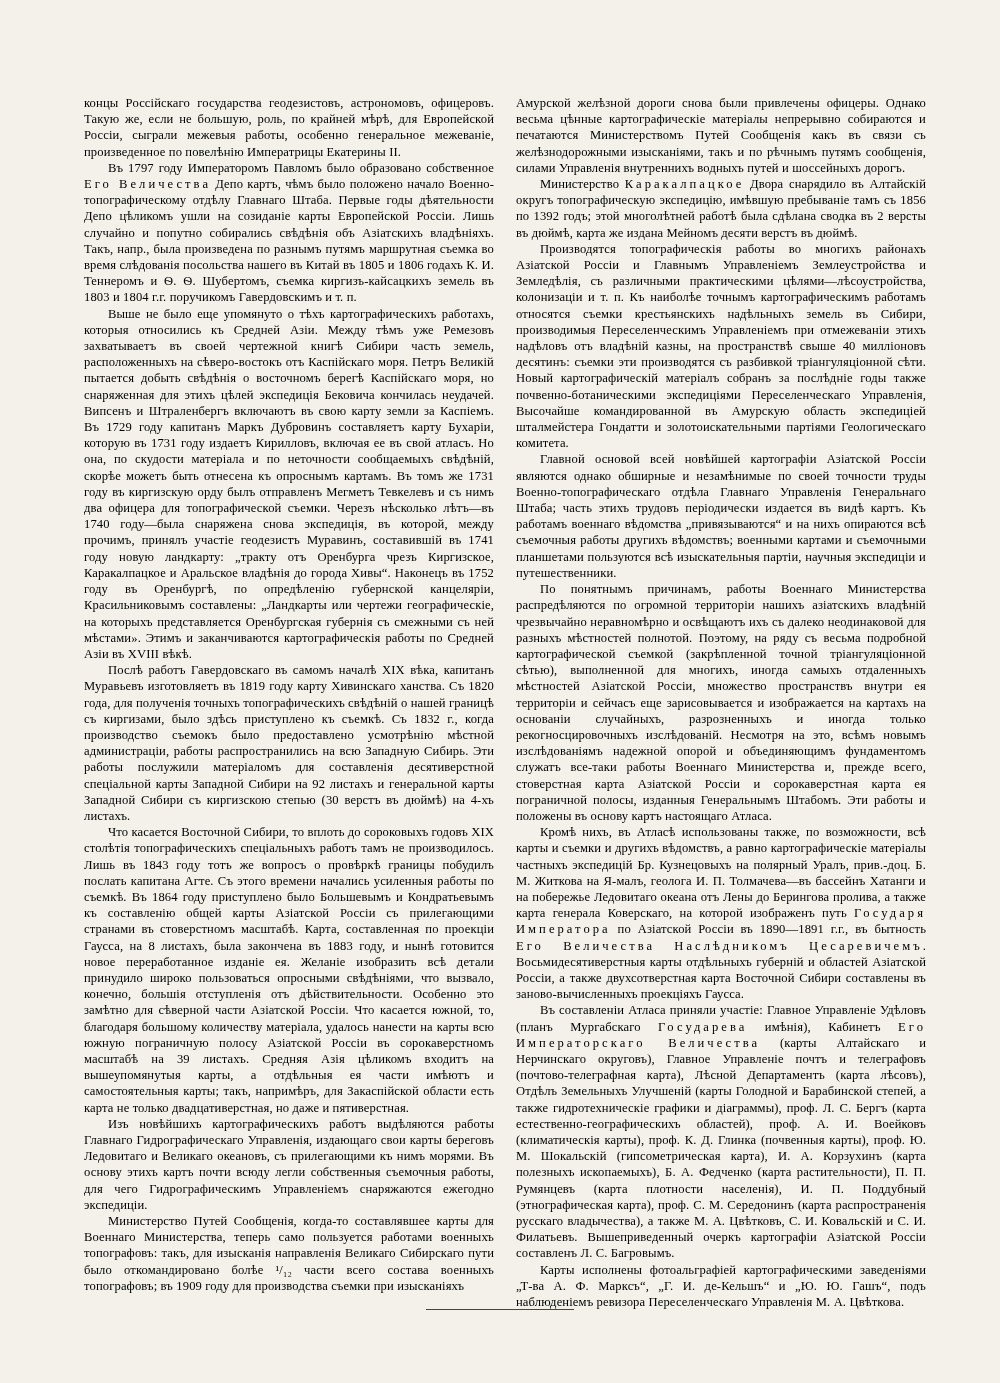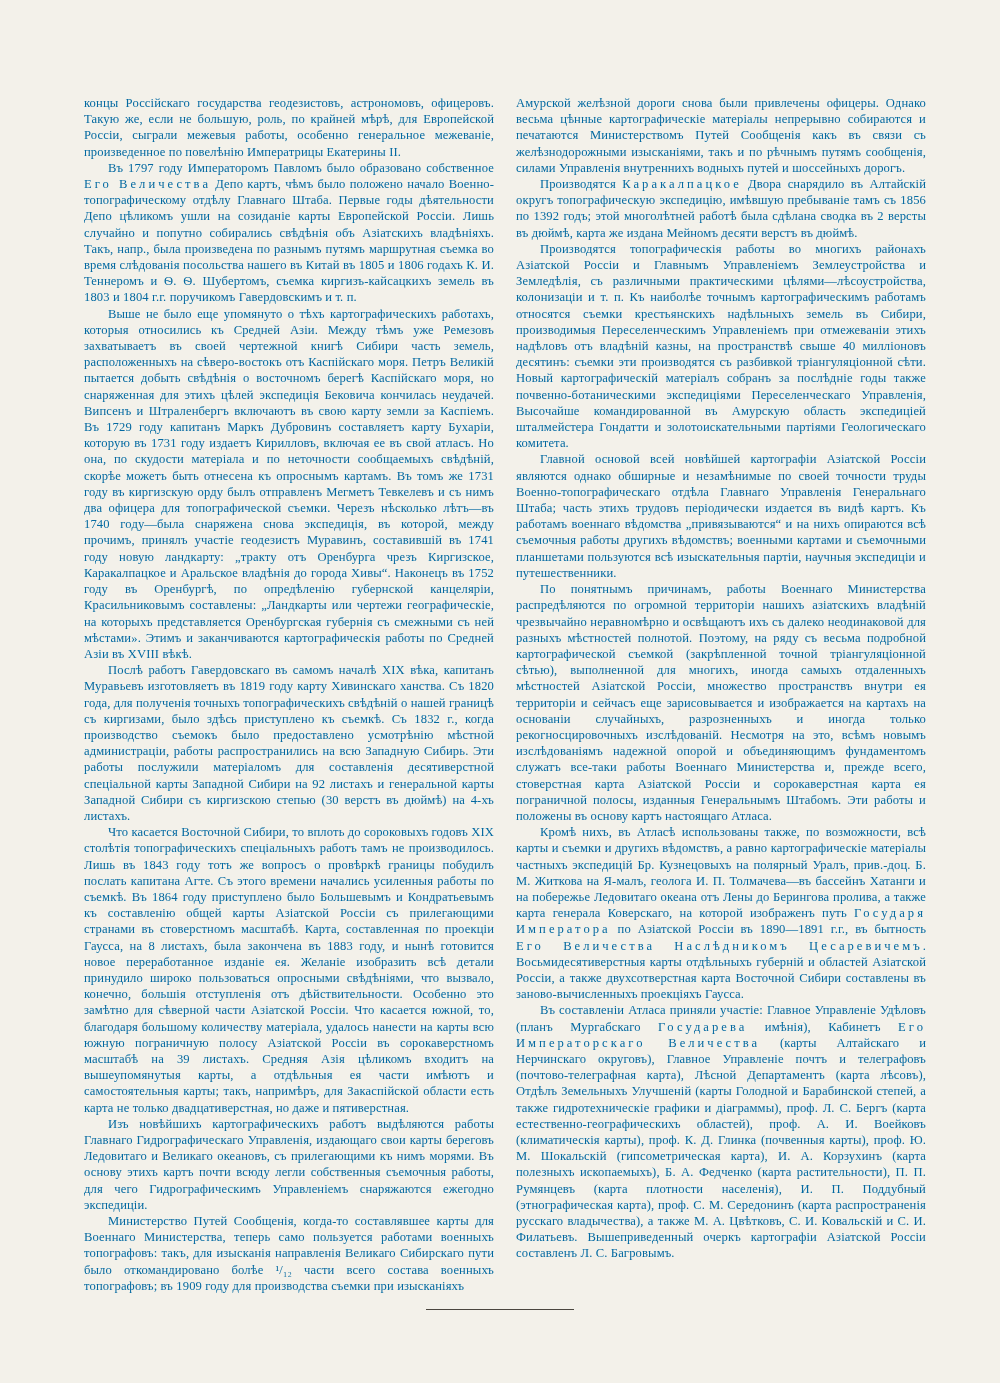--- a/index.html
+++ b/index.html
@@ -5,21 +5,21 @@
   html, body {
     margin: 0;
     padding: 0;
     background: #f3f1ea;
   }
   .page {
     position: relative;
     width: 1000px;
     height: 1383px;
     background: #f3f1ea;
-    color: #0369a1;
+    color: #000000;
     font-family: "Liberation Serif", "DejaVu Serif", serif;
     box-sizing: border-box;
     padding: 95px 74px 0 84px;
     overflow: hidden;
   }
   .columns {
     display: flex;
     gap: 22px;
   }
   .col {
@@ -58,22 +58,23 @@
         <p class="para"><span>концы Россійскаго государства геодезистовъ, астрономовъ, офицеровъ. Такую же, если не большую, роль, по крайней мѣрѣ, для Европейской Россіи, сыграли межевыя работы, особенно генеральное межеваніе, произведенное по повелѣнію Императрицы Екатерины II.</span></p>
         <p class="para indent"><span>Въ 1797 году Императоромъ Павломъ было образовано собственное </span><span class="spaced">Его Величества</span><span> Депо картъ, чѣмъ было положено начало Военно-топографическому отдѣлу Главнаго Штаба. Первые годы дѣятельности Депо цѣликомъ ушли на созиданіе карты Европейской Россіи. Лишь случайно и попутно собирались свѣдѣнія объ Азіатскихъ владѣніяхъ. Такъ, напр., была произведена по разнымъ путямъ маршрутная съемка во время слѣдованія посольства нашего въ Китай въ 1805 и 1806 годахъ К. И. Теннеромъ и Ѳ. Ѳ. Шубертомъ, съемка киргизъ-кайсацкихъ земель въ 1803 и 1804 г.г. поручикомъ Гавердовскимъ и т. п.</span></p>
         <p class="para indent"><span>Выше не было еще упомянуто о тѣхъ картографическихъ работахъ, которыя относились къ Средней Азіи. Между тѣмъ уже Ремезовъ захватываетъ въ своей чертежной книгѣ Сибири часть земель, расположенныхъ на сѣверо-востокъ отъ Каспійскаго моря. Петръ Великій пытается добыть свѣдѣнія о восточномъ берегѣ Каспійскаго моря, но снаряженная для этихъ цѣлей экспедиція Бековича кончилась неудачей. Випсенъ и Штраленбергъ включаютъ въ свою карту земли за Каспіемъ. Въ 1729 году капитанъ Маркъ Дубровинъ составляетъ карту Бухаріи, которую въ 1731 году издаетъ Кирилловъ, включая ее въ свой атласъ. Но она, по скудости матеріала и по неточности сообщаемыхъ свѣдѣній, скорѣе можетъ быть отнесена къ опроснымъ картамъ. Въ томъ же 1731 году въ киргизскую орду былъ отправленъ Мегметъ Тевкелевъ и съ нимъ два офицера для топографической съемки. Черезъ нѣсколько лѣтъ—въ 1740 году—была снаряжена снова экспедиція, въ которой, между прочимъ, принялъ участіе геодезистъ Муравинъ, составившій въ 1741 году новую ландкарту: „тракту отъ Оренбурга чрезъ Киргизское, Каракалпацкое и Аральское владѣнія до города Хивы“. Наконецъ въ 1752 году въ Оренбургѣ, по опредѣленію губернской канцеляріи, Красильниковымъ составлены: „Ландкарты или чертежи географическіе, на которыхъ представляется Оренбургская губернія съ смежными съ ней мѣстами». Этимъ и заканчиваются картографическія работы по Средней Азіи въ XVIII вѣкѣ.</span></p>
         <p class="para indent"><span>Послѣ работъ Гавердовскаго въ самомъ началѣ XIX вѣка, капитанъ Муравьевъ изготовляетъ въ 1819 году карту Хивинскаго ханства. Съ 1820 года, для полученія точныхъ топографическихъ свѣдѣній о нашей границѣ съ киргизами, было здѣсь приступлено къ съемкѣ. Съ 1832 г., когда производство съемокъ было предоставлено усмотрѣнію мѣстной администраціи, работы распространились на всю Западную Сибирь. Эти работы послужили матеріаломъ для составленія десятиверстной спеціальной карты Западной Сибири на 92 листахъ и генеральной карты Западной Сибири съ киргизскою степью (30 верстъ въ дюймѣ) на 4-хъ листахъ.</span></p>
         <p class="para indent"><span>Что касается Восточной Сибири, то вплоть до сороковыхъ годовъ XIX столѣтія топографическихъ спеціальныхъ работъ тамъ не производилось. Лишь въ 1843 году тотъ же вопросъ о провѣркѣ границы побудилъ послать капитана Агте. Съ этого времени начались усиленныя работы по съемкѣ. Въ 1864 году приступлено было Большевымъ и Кондратьевымъ къ составленію общей карты Азіатской Россіи съ прилегающими странами въ стоверстномъ масштабѣ. Карта, составленная по проекціи Гаусса, на 8 листахъ, была закончена въ 1883 году, и нынѣ готовится новое переработанное изданіе ея. Желаніе изобразить всѣ детали принудило широко пользоваться опросными свѣдѣніями, что вызвало, конечно, большія отступленія отъ дѣйствительности. Особенно это замѣтно для сѣверной части Азіатской Россіи. Что касается южной, то, благодаря большому количеству матеріала, удалось нанести на карты всю южную пограничную полосу Азіатской Россіи въ сорокаверстномъ масштабѣ на 39 листахъ. Средняя Азія цѣликомъ входитъ на вышеупомянутыя карты, а отдѣльныя ея части имѣютъ и самостоятельныя карты; такъ, напримѣръ, для Закаспійской области есть карта не только двадцативерстная, но даже и пятиверстная.</span></p>
         <p class="para indent"><span>Изъ новѣйшихъ картографическихъ работъ выдѣляются работы Главнаго Гидрографическаго Управленія, издающаго свои карты береговъ Ледовитаго и Великаго океановъ, съ прилегающими къ нимъ морями. Въ основу этихъ картъ почти всюду легли собственныя съемочныя работы, для чего Гидрографическимъ Управленіемъ снаряжаются ежегодно экспедиціи.</span></p>
         <p class="para indent"><span>Министерство Путей Сообщенія, когда-то составлявшее карты для Военнаго Министерства, теперь само пользуется работами военныхъ топографовъ: такъ, для изысканія направленія Великаго Сибирскаго пути было откомандировано болѣе ¹/₁₂ части всего состава военныхъ топографовъ; въ 1909 году для производства съемки при изысканіяхъ</span></p>
       </div>
     <div class="col" id="col-right">
         <p class="para"><span>Амурской желѣзной дороги снова были привлечены офицеры. Однако весьма цѣнные картографическіе матеріалы непрерывно собираются и печатаются Министерствомъ Путей Сообщенія какъ въ связи съ желѣзнодорожными изысканіями, такъ и по рѣчнымъ путямъ сообщенія, силами Управленія внутреннихъ водныхъ путей и шоссейныхъ дорогъ.</span></p>
-        <p class="para indent"><span>Производятся </span><span class="spaced">Каракалпацкое</span><span> Двора снарядило въ Алтайскій округъ топографическую экспедицію, имѣвшую пребываніе тамъ съ 1856 по 1392 годъ; этой многолѣтней работѣ была сдѣлана сводка въ 2 версты въ дюймѣ, карта же издана Мейномъ десяти верстъ въ дюймѣ.</span></p>
+        <p class="para indent"><span>Министерство </span><span class="spaced">Каракалпацкое</span><span> Двора снарядило въ Алтайскій округъ топографическую экспедицію, имѣвшую пребываніе тамъ съ 1856 по 1392 годъ; этой многолѣтней работѣ была сдѣлана сводка въ 2 версты въ дюймѣ, карта же издана Мейномъ десяти верстъ въ дюймѣ.</span></p>
         <p class="para indent"><span>Производятся топографическія работы во многихъ районахъ Азіатской Россіи и Главнымъ Управленіемъ Землеустройства и Земледѣлія, съ различными практическими цѣлями—лѣсоустройства, колонизаціи и т. п. Къ наиболѣе точнымъ картографическимъ работамъ относятся съемки крестьянскихъ надѣльныхъ земель въ Сибири, производимыя Переселенческимъ Управленіемъ при отмежеваніи этихъ надѣловъ отъ владѣній казны, на пространствѣ свыше 40 милліоновъ десятинъ: съемки эти производятся съ разбивкой тріангуляціонной сѣти. Новый картографическій матеріалъ собранъ за послѣдніе годы также почвенно-ботаническими экспедиціями Переселенческаго Управленія, Высочайше командированной въ Амурскую область экспедиціей шталмейстера Гондатти и золотоискательными партіями Геологическаго комитета.</span></p>
         <p class="para indent"><span>Главной основой всей новѣйшей картографіи Азіатской Россіи являются однако обширные и незамѣнимые по своей точности труды Военно-топографическаго отдѣла Главнаго Управленія Генеральнаго Штаба; часть этихъ трудовъ періодически издается въ видѣ картъ. Къ работамъ военнаго вѣдомства „привязываются“ и на нихъ опираются всѣ съемочныя работы другихъ вѣдомствъ; военными картами и съемочными планшетами пользуются всѣ изыскательныя партіи, научныя экспедиціи и путешественники.</span></p>
         <p class="para indent"><span>По понятнымъ причинамъ, работы Военнаго Министерства распредѣляются по огромной территоріи нашихъ азіатскихъ владѣній чрезвычайно неравномѣрно и освѣщаютъ ихъ съ далеко неодинаковой для разныхъ мѣстностей полнотой. Поэтому, на ряду съ весьма подробной картографической съемкой (закрѣпленной точной тріангуляціонной сѣтью), выполненной для многихъ, иногда самыхъ отдаленныхъ мѣстностей Азіатской Россіи, множество пространствъ внутри ея территоріи и сейчасъ еще зарисовывается и изображается на картахъ на основаніи случайныхъ, разрозненныхъ и иногда только рекогносцировочныхъ изслѣдованій. Несмотря на это, всѣмъ новымъ изслѣдованіямъ надежной опорой и объединяющимъ фундаментомъ служатъ все-таки работы Военнаго Министерства и, прежде всего, стоверстная карта Азіатской Россіи и сорокаверстная карта ея пограничной полосы, изданныя Генеральнымъ Штабомъ. Эти работы и положены въ основу картъ настоящаго Атласа.</span></p>
         <p class="para indent"><span>Кромѣ нихъ, въ Атласѣ использованы также, по возможности, всѣ карты и съемки и другихъ вѣдомствъ, а равно картографическіе матеріалы частныхъ экспедицій Бр. Кузнецовыхъ на полярный Уралъ, прив.-доц. Б. М. Житкова на Я-малъ, геолога И. П. Толмачева—въ бассейнъ Хатанги и на побережье Ледовитаго океана отъ Лены до Берингова пролива, а также карта генерала Коверскаго, на которой изображенъ путь </span><span class="spaced">Государя Императора</span><span> по Азіатской Россіи въ 1890—1891 г.г., въ бытность </span><span class="spaced">Его Величества Наслѣдникомъ Цесаревичемъ</span><span>. Восьмидесятиверстныя карты отдѣльныхъ губерній и областей Азіатской Россіи, а также двухсотверстная карта Восточной Сибири составлены въ заново-вычисленныхъ проекціяхъ Гаусса.</span></p>
         <p class="para indent"><span>Въ составленіи Атласа приняли участіе: Главное Управленіе Удѣловъ (планъ Мургабскаго </span><span class="spaced">Государева</span><span> имѣнія), Кабинетъ </span><span class="spaced">Его Императорскаго Величества</span><span> (карты Алтайскаго и Нерчинскаго округовъ), Главное Управленіе почтъ и телеграфовъ (почтово-телеграфная карта), Лѣсной Департаментъ (карта лѣсовъ), Отдѣлъ Земельныхъ Улучшеній (карты Голодной и Барабинской степей, а также гидротехническіе графики и діаграммы), проф. Л. С. Бергъ (карта естественно-географическихъ областей), проф. А. И. Воейковъ (климатическія карты), проф. К. Д. Глинка (почвенныя карты), проф. Ю. М. Шокальскій (гипсометрическая карта), И. А. Корзухинъ (карта полезныхъ ископаемыхъ), Б. А. Федченко (карта растительности), П. П. Румянцевъ (карта плотности населенія), И. П. Поддубный (этнографическая карта), проф. С. М. Середонинъ (карта распространенія русскаго владычества), а также М. А. Цвѣтковъ, С. И. Ковальскій и С. И. Филатьевъ. Вышеприведенный очеркъ картографіи Азіатской Россіи составленъ Л. С. Багровымъ.</span></p>
+        <p class="para indent"><span>Карты исполнены фотоальграфіей картографическими заведеніями „Т-ва А. Ф. Марксъ“, „Г. И. де-Кельшъ“ и „Ю. Ю. Гашъ“, подъ наблюденіемъ ревизора Переселенческаго Управленія М. А. Цвѣткова.</span></p>
       </div>
   </div>
   <div class="divider"></div>
 </div>
 
 </body></html>

